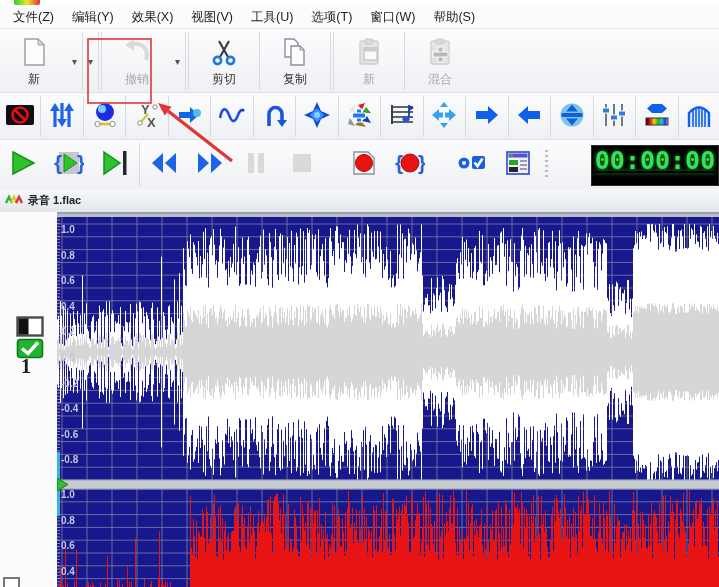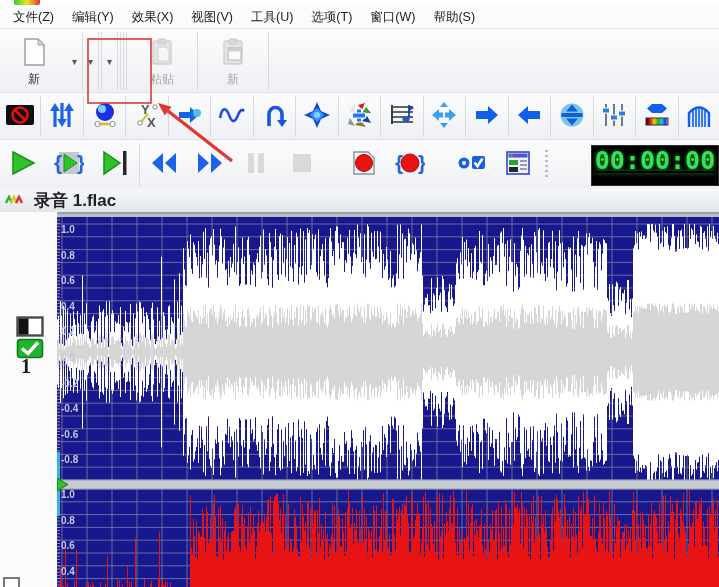--- a/index.html
+++ b/index.html
@@ -34,21 +34,21 @@
         background-size:3px 100%;background-repeat:no-repeat;background-position:center;}
   
   .lcd{margin-left:auto;width:126px;height:39px;margin-top:5px;background:#000;
        border:1px solid #2c2c2c;box-shadow:inset 0 0 6px #000;display:flex;align-items:flex-start;justify-content:center;text-decoration:underline;}
   .lcd span{font-family:"DejaVu Sans Mono",monospace;font-weight:bold;font-size:25px;color:#33e553;
             text-shadow:0 0 4px rgba(60,255,100,.6);letter-spacing:0px;}
   
   .doctitle{position:absolute;left:0;top:189px;width:719px;height:23px;
             background:linear-gradient(#f6f8fa,#e2e6eb);border-bottom:1px solid #c9cdd3;
             display:flex;align-items:center;padding-left:5px;}
-  .doctitle b{font-size:17px;color:#222;margin-left:11px;}
+  .doctitle b{font-size:11px;color:#222;margin-left:5px;}
   
   .leftcol{position:absolute;left:0;top:212px;width:57px;height:375px;background:#fbfbfc;}
   .bwicon{position:absolute;left:16px;top:104px;}
   .chkbox{position:absolute;left:16px;top:126px;}
   .chnum{position:absolute;left:21px;top:143px;font-family:"Liberation Serif",serif;
          font-weight:bold;font-size:20px;color:#1c1c1c;}
   .partialbox{position:absolute;left:3px;top:365px;width:13px;height:10px;background:#fff;border:2px solid #777;}
   .wavebox{position:absolute;left:57px;top:212px;width:662px;height:375px;background:#b9bec6;
            border-top:2px solid #9aa0a8;cursor:crosshair;}
   .wavebox svg{position:absolute;left:0;top:0;}
@@ -89,56 +89,87 @@
       </div>
     <div class="vsep"></div>
 
     <div class="cell dd">
         <span>▾</span>
       </div>
     <div class="vsep"></div>
 
     <div class="vsep"></div>
 
+    <div class="cell big disabled">
+      <span>
+        <svg width="30" height="30" viewBox="0 0 30 30">
+            <path d="M24 23 C27 14 22 7 14 7 L10 7" fill="none" stroke="#b2b2b6" stroke-width="4"></path>
+            <path d="M12 2 L3 8 L12 14 Z" fill="#b2b2b6"></path>
+          </svg>
+      </span>
+      <span class="blbl">撤销</span>
+    </div>
     <div class="cell dd disabled">
         <span>▾</span>
       </div>
     <div class="vsep"></div>
 
     <div class="vsep"></div>
 
-    <div class="vsep"></div>
-
-    <div class="vsep"></div>
-
-    <div class="cell big disabled">
+    <div class="cell big">
       <span>
         <svg width="28" height="30" viewBox="0 0 28 30">
-            <rect x="5" y="4" width="18" height="23" rx="2" fill="#c9ccd2" stroke="#9aa0a8" stroke-width="1.4"></rect>
-            <rect x="10" y="2" width="8" height="5" rx="1.5" fill="#aab0b8" stroke="#8a9098"></rect>
-            <path d="M10 10 h8 l3 3 v11 h-11 z" fill="#f2f4f7" stroke="#9aa0a8"></path>
-          </svg>
-      </span>
-      <span class="blbl">粘贴</span>
-    </div>
+            <line x1="9" y1="4" x2="18" y2="20" stroke="#3a4048" stroke-width="2.2"></line>
+            <line x1="19" y1="4" x2="10" y2="20" stroke="#3a4048" stroke-width="2.2"></line>
+            <circle cx="7.5" cy="23.5" r="3.6" fill="none" stroke="#2277d8" stroke-width="2.6"></circle>
+            <circle cx="20.5" cy="23.5" r="3.6" fill="none" stroke="#2277d8" stroke-width="2.6"></circle>
+          </svg>
+      </span>
+      <span class="blbl">剪切</span>
+    </div>
+    <div class="vsep"></div>
+
+    <div class="cell big">
+      <span>
+        <svg width="28" height="30" viewBox="0 0 28 30">
+            <path d="M4 2 h9 l4 4 v14 h-13 z" fill="#fdfdfd" stroke="#8a90a0" stroke-width="1.4"></path>
+            <path d="M10 9 h9 l4 4 v15 h-13 z" fill="#fdfdfd" stroke="#8a90a0" stroke-width="1.4"></path>
+            <path d="M19 9 l4 4 h-4 z" fill="#d8dce2" stroke="#8a90a0"></path>
+          </svg>
+      </span>
+      <span class="blbl">复制</span>
+    </div>
+    <div class="vsep"></div>
+
     <div class="vsep"></div>
 
     <div class="cell big disabled">
       <span>
         <svg width="28" height="30" viewBox="0 0 28 30">
             <rect x="5" y="4" width="18" height="23" rx="2" fill="#c9ccd2" stroke="#9aa0a8" stroke-width="1.4"></rect>
             <rect x="10" y="2" width="8" height="5" rx="1.5" fill="#aab0b8" stroke="#8a9098"></rect>
             <rect x="9" y="11" width="13" height="12" fill="#fdfdfd" stroke="#667"></rect>
             <rect x="9" y="11" width="13" height="3.5" fill="#8f9ab4"></rect>
           </svg>
       </span>
       <span class="blbl">新</span>
     </div>
     <div class="vsep"></div>
 
+    <div class="cell big disabled">
+      <span>
+        <svg width="28" height="30" viewBox="0 0 28 30">
+            <rect x="5" y="4" width="18" height="23" rx="2" fill="#c9ccd2" stroke="#9aa0a8" stroke-width="1.4"></rect>
+            <rect x="10" y="2" width="8" height="5" rx="1.5" fill="#aab0b8" stroke="#8a9098"></rect>
+            <rect x="12" y="10" width="5" height="15" fill="#2277ee" stroke="#fff"></rect>
+            <rect x="7" y="15" width="15" height="5" fill="#2277ee" stroke="#fff"></rect>
+          </svg>
+      </span>
+      <span class="blbl">混合</span>
+    </div>
   </div>
 
   <div class="row row2">
     <div class="cell small">
         <span><svg width="30" height="26" viewBox="0 0 30 26">
             <rect x="1" y="3" width="28" height="20" rx="2" fill="#101014"></rect>
             <circle cx="15" cy="13" r="7.5" fill="none" stroke="#e01010" stroke-width="2.6"></circle>
             <line x1="10" y1="8" x2="20" y2="18" stroke="#e01010" stroke-width="2.6"></line>
           </svg></span>
       </div>

